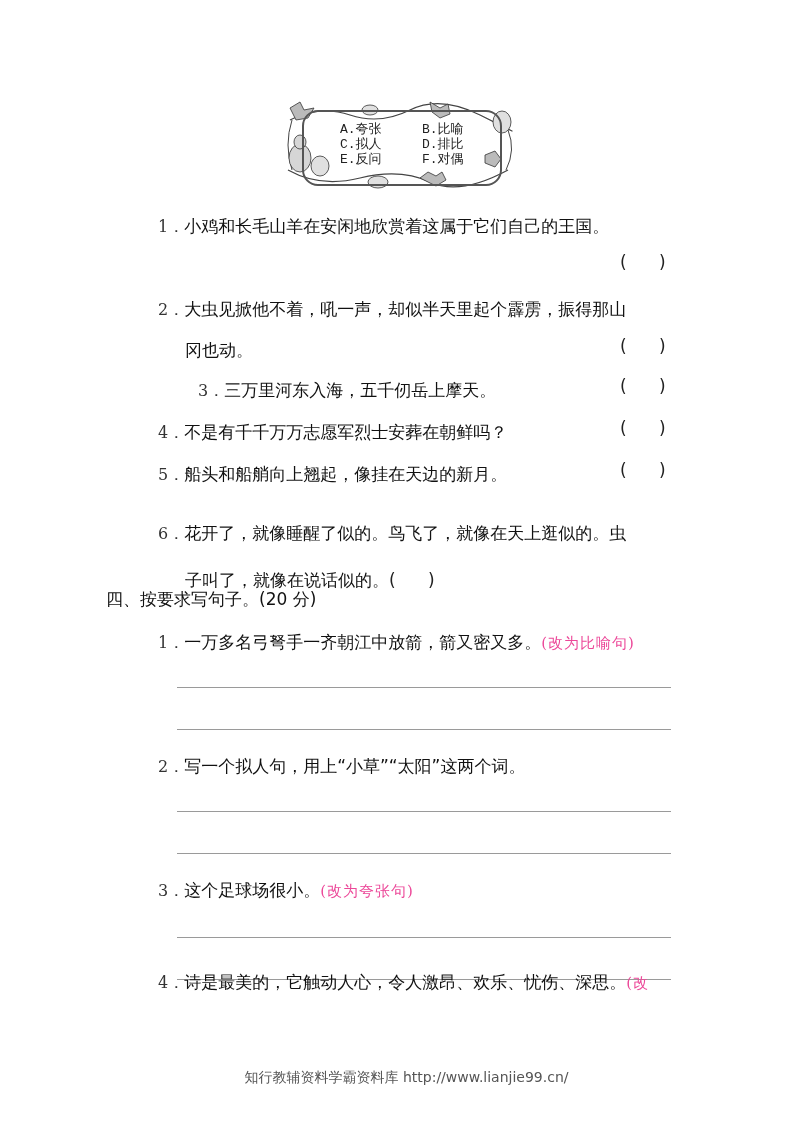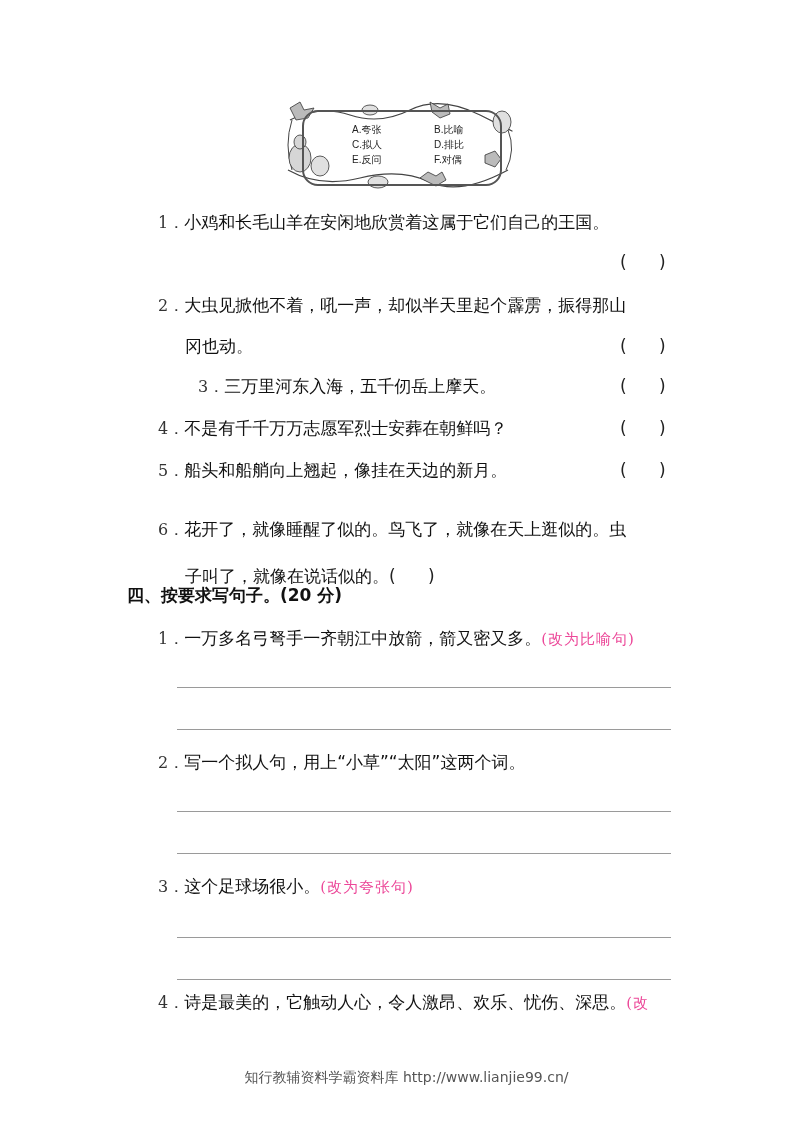--- a/index.html
+++ b/index.html
@@ -2,38 +2,38 @@
 <html><head>
   <meta charset="utf-8">
   <style>
     html, body { margin: 0; padding: 0; background: #ffffff; }
     body {
       width: 793px; height: 1122px; position: relative; overflow: hidden;
       font-family: "DejaVu Sans", "Liberation Sans", sans-serif;
       color: #111111;
     }
     .abs { position: absolute; }
-    .line-text { font-size: 17px; line-height: 20px; white-space: nowrap; }
+    .line-text { font-size: 17px; line-height: 28px; white-space: nowrap; }
     .num { font-family: "DejaVu Serif", "Liberation Serif", serif; color: #333; font-size: 16px; }
     .hint { font-family: "DejaVu Serif", "Liberation Serif", serif; color: #ec4899; font-size: 15px; letter-spacing: 1px; }
     .paren { font-size: 17px; color: #222; white-space: pre; }
     .answer-line { position: absolute; left: 177px; width: 494px; height: 0; border-top: 1px solid #9a9a9a; }
 
     
     .opt-box {
       position: absolute; left: 280px; top: 100px; width: 238px; height: 90px;
     }
     .opt-frame {
       position: absolute; left: 22px; top: 10px; width: 196px; height: 72px;
       border: 2px solid #555; border-radius: 16px;
     }
     .opt-grid {
-      position: absolute; left: 72px; top: 22px; width: 150px;
-      font-family: Liberation Sans, sans-serif;
-      font-size: 10px; line-height: 15px; color: #222;
+      position: absolute; left: 60px; top: 22px; width: 150px;
+      font-family: Liberation Mono, monospace;
+      font-size: 13px; line-height: 15px; color: #222;
       display: grid; grid-template-columns: 82px 68px;
     }
     .footer {
       position: absolute; left: 10px; width: 793px; top: 1069px; text-align: center;
       font-size: 14px; color: #555;
     }
     .heading { font-size: 17px; }
   </style>
 </head>
 <body>
@@ -95,37 +95,37 @@
 </div>
 <div class="abs paren" style="left:620px;top:460px;">(      )</div>
 
 <div class="abs line-text" style="left:158px;top:502px;margin-top:17px;">
   <span class="num">6．</span><span>花开了，就像睡醒了似的。鸟飞了，就像在天上逛似的。虫</span>
 </div>
 <div class="abs line-text" style="left:185px;top:566px;">
   <span>子叫了，就像在说话似的。</span><span class="paren">(      )</span>
 </div>
 
-<div class="abs line-text heading" style="left:127px;top:585px;font-weight:bold;">四、按要求写句子。(20 分)</div>
+<div class="abs line-text heading" style="left:106px;top:585px;">四、按要求写句子。(20 分)</div>
 
 <div class="abs line-text" style="left:158px;top:628px;">
   <span class="num">1．</span><span>一万多名弓弩手一齐朝江中放箭，箭又密又多。</span><span class="hint">(改为比喻句)</span>
 </div>
 <div class="answer-line" style="top:687px;"></div>
 <div class="answer-line" style="top:729px;"></div>
 
 <div class="abs line-text" style="left:158px;top:752px;">
   <span class="num">2．</span><span>写一个拟人句，用上“小草”“太阳”这两个词。</span>
 </div>
 <div class="answer-line" style="top:811px;"></div>
 <div class="answer-line" style="top:853px;"></div>
 
 <div class="abs line-text" style="left:158px;top:876px;">
   <span class="num">3．</span><span>这个足球场很小。</span><span class="hint">(改为夸张句)</span>
 </div>
 <div class="answer-line" style="top:937px;"></div>
 <div class="answer-line" style="top:979px;"></div>
 
-<div class="abs line-text" style="left:158px;top:992px;">
+<div class="abs line-text" style="left:158px;top:968px;">
   <span class="num">4．</span><span>诗是最美的，它触动人心，令人激昂、欢乐、忧伤、深思。</span><span class="hint">(改</span>
 </div>
 
 <div class="footer">知行教辅资料学霸资料库 http://www.lianjie99.cn/</div>
 
 </body></html>

